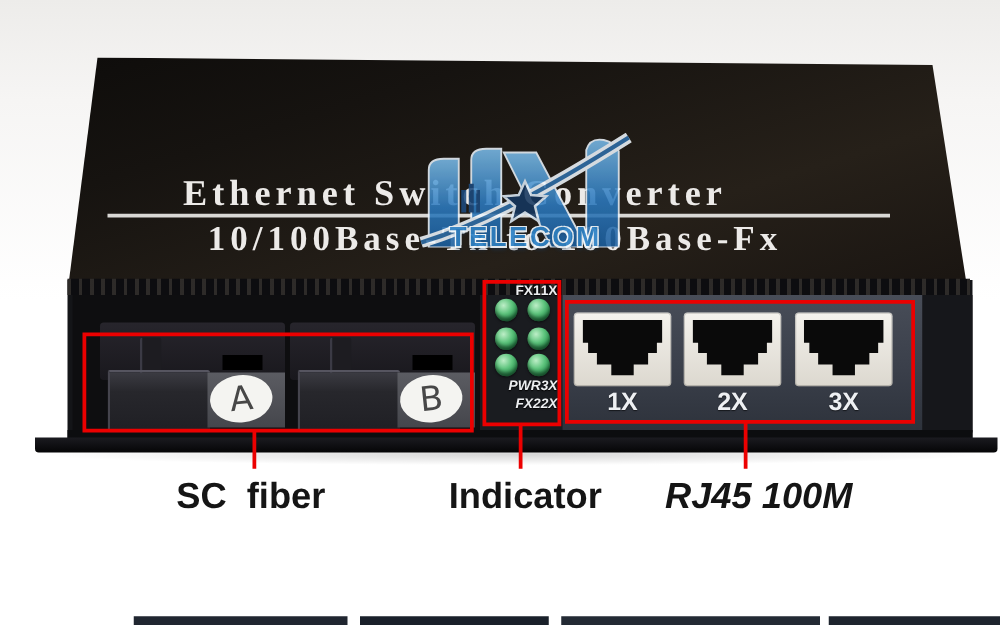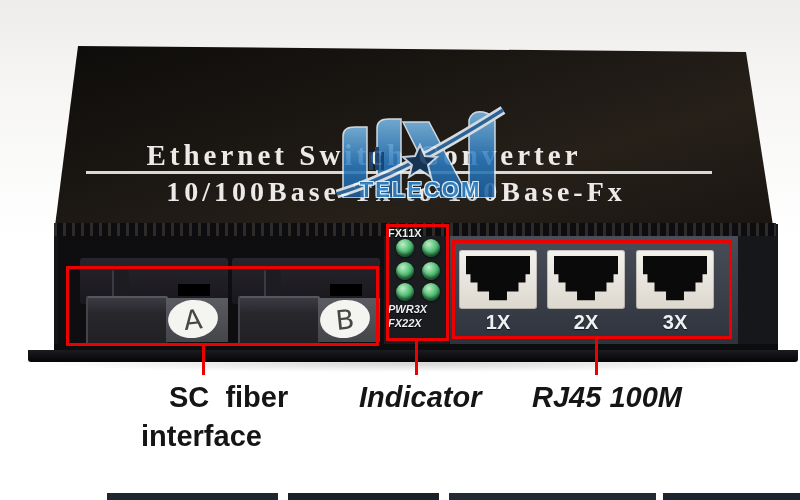--- a/index.html
+++ b/index.html
@@ -52,21 +52,21 @@
   .sc-notch { position:absolute; left:102px; top:28px; width:32px; height:12px; background:#000; }
   .sc-plug { position:absolute; left:10px; top:40px; width:80px; height:48px;
              background:linear-gradient(#3b3b42,#27272c 32%,#1f1f24);
              border-top:2px solid #565560; border-left:2px solid #45444d; border-radius:2px; }
   .sc-label-zone { position:absolute; left:90px; top:42px; width:62px; height:44px;
                    background:linear-gradient(#5b5c62,#45464c); }
   .sc-ellipse { position:absolute; left:92px; top:44px; width:50px; height:38px;
                 background:#f4f4f1; border-radius:50%; display:flex; align-items:center; justify-content:center;
                 color:#474747; font-size:27px; font-family:"DejaVu Sans", sans-serif; transform:rotate(-6deg); }
   
-  .led-row-labels { position:absolute; left:388px; width:58px; display:flex; justify-content:flex-start;
+  .led-row-labels { position:absolute; left:388px; width:58px; display:flex; justify-content:flex-end;
                     color:#eceef0; font-size:11px; font-weight:bold; text-shadow:0 1px 1px #000; }
   .led { position:absolute; width:18px; height:18px; border-radius:50%;
          background:radial-gradient(circle at 38% 30%, #bdeec7, #5ec47d 40%, #2e9452 70%, #196a37);
          box-shadow: inset 0 -3px 3px rgba(0,0,0,.45), 0 1px 2px rgba(0,0,0,.55); }
   
   .rj-port { position:absolute; top:250px; width:78px; height:59px;
              background:linear-gradient(#f4f2ed,#dcd8cf); border-radius:3px;
              box-shadow: inset 0 0 0 1px rgba(0,0,0,.18); }
   .rj-jack { position:absolute; left:7px; right:7px; top:6px; bottom:5px; background:#0a0a0a;
              clip-path: polygon(0% 0%,100% 0%,100% 38%,93% 38%,93% 55%,82% 55%,82% 74%,64% 74%,64% 92%,36% 92%,36% 74%,18% 74%,18% 55%,7% 55%,7% 38%,0% 38%); }
@@ -180,23 +180,22 @@
   </div>
 
   <div class="anno-rect" style="left:66px; top:266px; width:313px; height:80px;"></div>
   <div class="anno-rect" style="left:386px; top:224px; width:63px; height:117px;"></div>
   <div class="anno-rect" style="left:452px; top:240px; width:280px; height:99px;"></div>
 
   <div class="anno-line" style="left:202px; top:345px; height:30px;"></div>
   <div class="anno-line" style="left:415px; top:340px; height:35px;"></div>
   <div class="anno-line" style="left:595px; top:338px; height:37px;"></div>
 
-  <div class="anno-text" style="left:141px; top:381px;margin-left:28px;">SC  fiber</div>
-  <div class="anno-text" style="left:141px; top:420px;">interface</div>
-  <div class="anno-text" style="left:359px; top:381px;font-style:italic;">Indicator</div>
+  <div class="anno-text" style="left:141px; top:381px;">SC  fiber</div>
+  <div class="anno-text" style="left:359px; top:381px;">Indicator</div>
   <div class="anno-text" style="left:532px; top:381px;font-style:italic;">RJ45 100M</div>
 
   <div class="thumb" style="left:107px; width:171px; background:#202630;"></div>
   <div class="thumb" style="left:288px; width:151px; background:#1a202a;"></div>
   <div class="thumb" style="left:449px; width:207px; background:#232a34;"></div>
   <div class="thumb" style="left:663px; width:137px; background:#1e242e;"></div>
 
 </div>
 
 </body></html>

